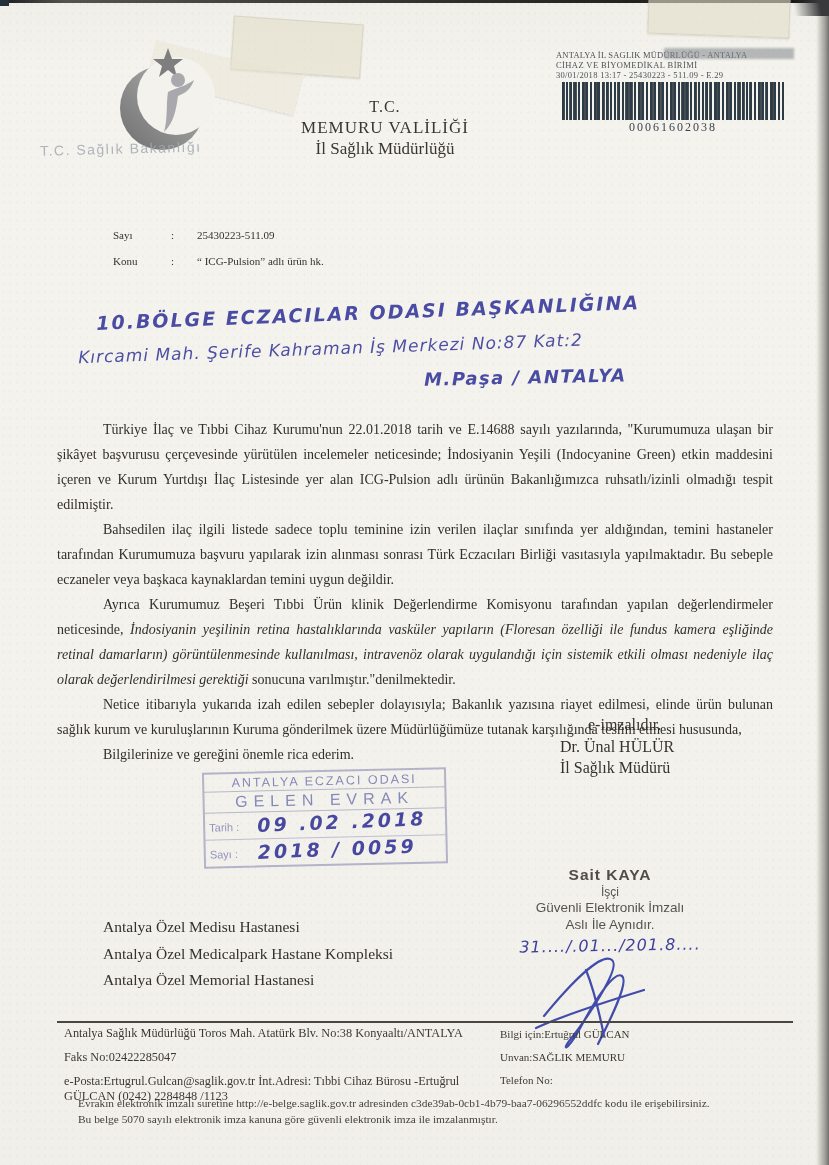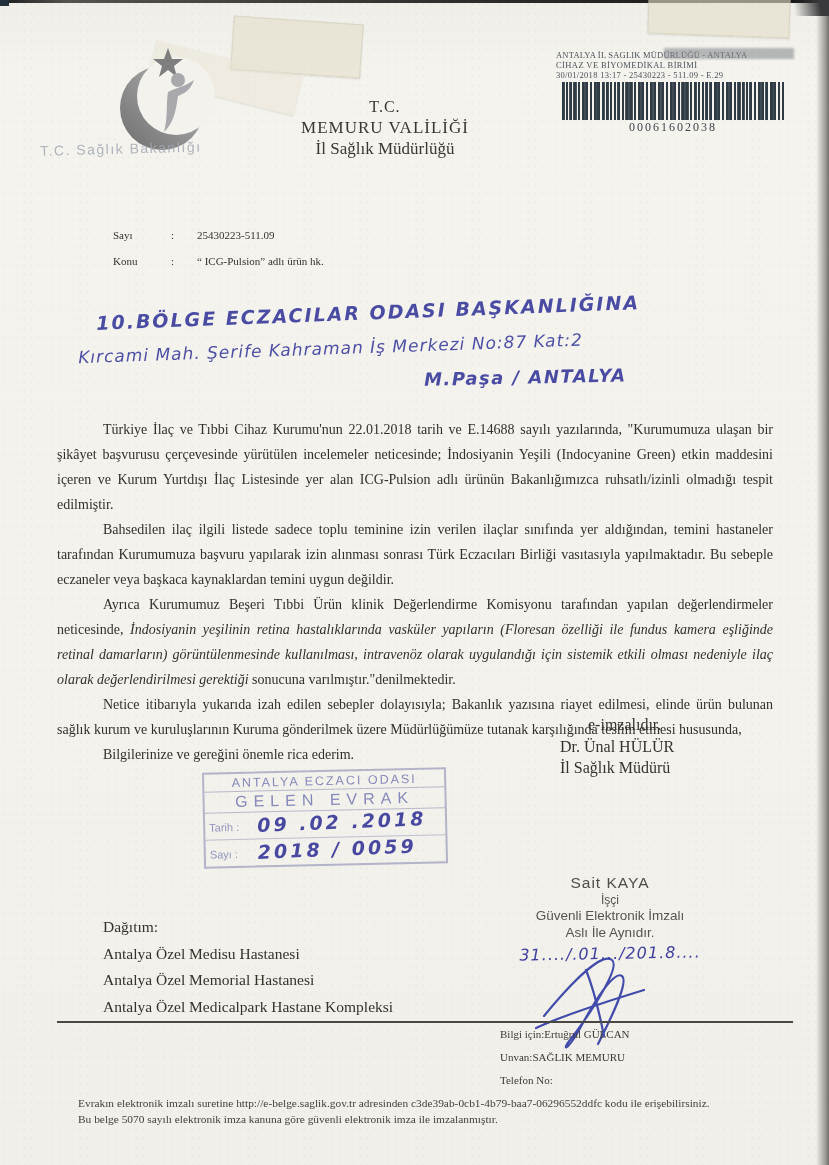--- a/index.html
+++ b/index.html
@@ -57,21 +57,21 @@
   .stamp .s-type{font-size:16px;letter-spacing:6px;text-align:center;padding:1px 0;border-bottom:1.5px solid rgba(122,122,170,.5);}
   .stamp .s-row{display:flex;align-items:baseline;border-bottom:1.5px solid rgba(122,122,170,.45);height:26px;}
   .stamp .s-row:last-child{border-bottom:none;}
   .stamp .s-lab{font-size:11px;width:48px;padding-left:4px;color:#8e8fbb;}
   .stamp .s-val{font-family:"DejaVu Sans",sans-serif;font-style:italic;font-weight:bold;font-size:19px;color:#3f3f9e;letter-spacing:3px;transform:rotate(-1deg);}
   
   .esig{position:absolute;left:560px;top:714px;width:200px;font-size:16px;line-height:21.5px;color:#36332e;}
   .esig .e1{padding-left:28px;}
   
   .certify{position:absolute;left:478px;top:866px;width:264px;text-align:center;font-family:"Liberation Sans",sans-serif;color:#57544f;}
-  .c-name{font-size:15.5px;font-weight:normal;letter-spacing:1px;color:#504d48;margin-top:8px;}
+  .c-name{font-size:15.5px;font-weight:bold;letter-spacing:1px;color:#504d48;}
   .c-title{font-size:12px;margin-top:1px;}
   .c-l1,.c-l2{font-size:13.5px;line-height:17px;}
   .c-date{font-family:"DejaVu Sans",sans-serif;font-style:italic;font-size:16px;color:#3f3f9e;letter-spacing:1px;margin-top:3px;transform:rotate(-1deg);}
   .sig-svg{position:absolute;left:506px;top:940px;}
   
   .dist{position:absolute;left:103px;top:914px;font-size:15.5px;line-height:26.5px;color:#35322c;}
   
   .footer-rule{position:absolute;left:57px;top:1021px;width:736px;border-top:2px solid #4a4742;}
   .f-left{position:absolute;left:64px;top:1026px;width:430px;font-size:12.3px;color:#3c3933;line-height:15px;}
   .f-left .fl1{margin-bottom:9px;}
@@ -186,27 +186,31 @@
   </div>
   <svg class="sig-svg" width="200" height="110" viewBox="0 0 200 110">
     <g fill="none" stroke="#2f3ba4" stroke-width="2.2" stroke-linecap="round" opacity=".9">
       <path d="M38 76 C 66 42 96 12 106 20 C 116 28 78 82 64 100 C 56 110 60 112 72 92 C 88 62 108 30 116 36 C 124 42 100 88 92 104"></path>
       <path d="M30 88 C 60 74 112 58 138 50"></path>
       <path d="M80 30 C 88 50 94 76 98 96"></path>
     </g>
   </svg>
 
   <div class="dist">
-    <div>Dağıtım:</div>
     <div>Antalya Özel Medisu Hastanesi</div>
+    <div>Antalya Özel Medicalpark Hastane Kompleksi</div>
     <div>Antalya Özel Memorial  Hastanesi</div>
-    <div>Antalya Özel Medicalpark Hastane Kompleksi</div>
   </div>
 
   <div class="footer-rule"></div>
+  <div class="f-left">
+    <div class="fl1">Antalya Sağlık Müdürlüğü  Toros Mah. Atatürk Blv. No:38 Konyaaltı/ANTALYA</div>
+    <div class="fl2">Faks No:02422285047</div>
+    <div>e-Posta:Ertugrul.Gulcan@saglik.gov.tr İnt.Adresi: Tıbbi Cihaz Bürosu -Ertuğrul GÜLCAN (0242) 2284848 /1123</div>
+  </div>
   <div class="f-right">
     <div>Bilgi için:Ertuğrul GÜLCAN</div>
     <div>Unvan:SAĞLIK MEMURU</div>
     <div>Telefon No:</div>
   </div>
   <div class="fine">
     <div>Evrakın elektronik imzalı suretine http://e-belge.saglik.gov.tr adresinden c3de39ab-0cb1-4b79-baa7-06296552ddfc kodu ile erişebilirsiniz.</div>
     <div>Bu belge 5070 sayılı elektronik imza kanuna göre güvenli elektronik imza ile imzalanmıştır.</div>
   </div>
 </div>

